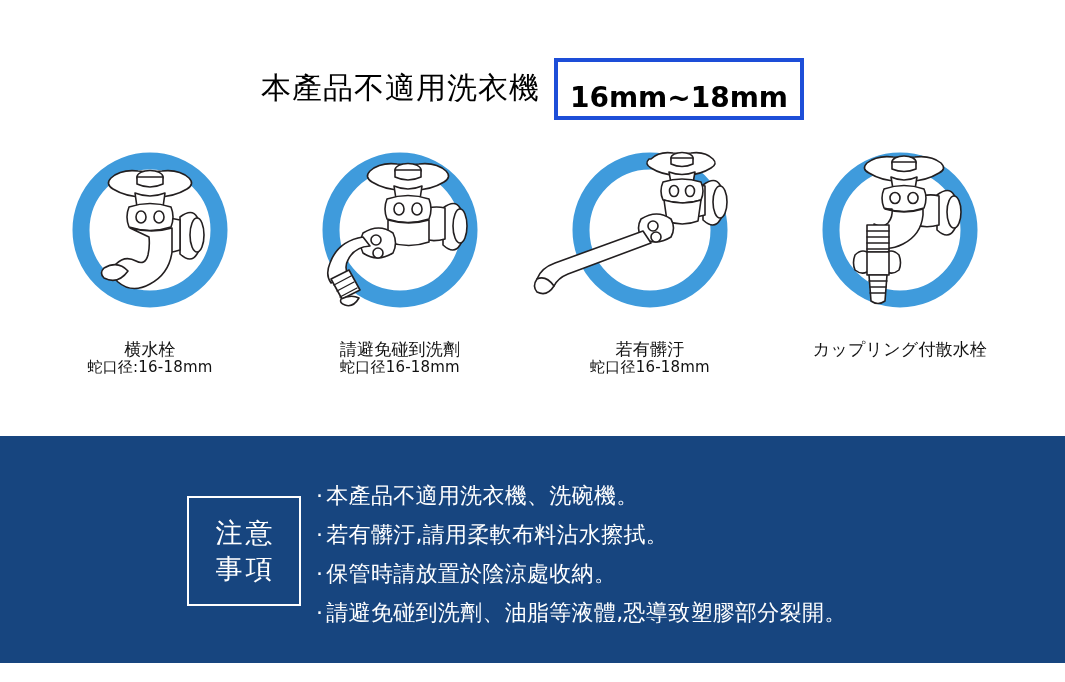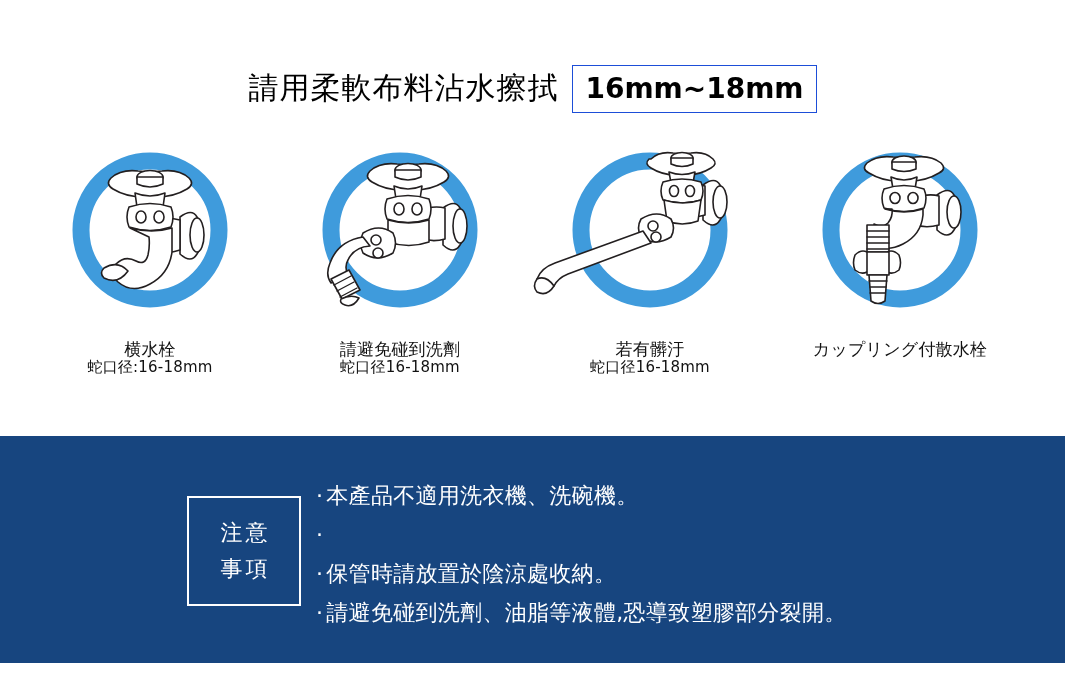--- a/index.html
+++ b/index.html
@@ -30,26 +30,26 @@
   .header-label {
     font-size: 30px;
     letter-spacing: 1px;
     color: #000;
     line-height: 1;
     white-space: nowrap;
     padding-bottom: 2px;
   }
   .size-box {
     margin-left: 14px;
-    border: 1px solid #1d4ed8;
+    border: 4px solid #1d4ed8;
     box-sizing: border-box;
-    height: 48px;
+    height: 62px;
     min-width: 238px;
     display: flex;
-    align-items: center;
+    align-items: flex-end;
     justify-content: center;
   }
   .size-box-text {
     font-size: 28px;
     font-weight: bold;
     letter-spacing: 0px;
     white-space: nowrap;
     padding: 0 12px 2px 12px;
   }
 
@@ -123,21 +123,21 @@
     height: 110px;
     border: 2px solid #ffffff;
     box-sizing: border-box;
     display: flex;
     flex-direction: column;
     align-items: center;
     justify-content: center;
     color: #ffffff;
   }
   .notice-box-line {
-    font-size: 22px;
+    font-size: 27px;
     line-height: 36px;
     letter-spacing: 3px;
     text-indent: 3px;
   }
   .notice-list {
     position: absolute;
     left: 316px;
     top: 40px;
     width: 700px;
     color: #ffffff;
@@ -152,21 +152,21 @@
   }
   .notice-dot {
     font-size: 22px;
     margin-right: 3px;
   }
 </style>
 </head>
 <body>
 
 <div class="header">
-  <div class="header-label">請用柔軟布料沾水擦拭</div>
+  <div class="header-label">本產品不適用洗衣機</div>
   <div class="size-box">
     <span class="size-box-text">16mm~18mm</span>
   </div>
 </div>
 
 <div class="faucet-row">
 
   <div class="faucet-item i0">
     <div class="ring-wrap">
       <svg class="ring-svg" viewBox="0 0 250 170">
@@ -331,20 +331,21 @@
     <div class="notice-box-line">事項</div>
   </div>
 
   <div class="notice-list">
     <div class="notice-line">
       <span class="notice-dot">·</span>
       <span>本產品不適用洗衣機、洗碗機。</span>
     </div>
     <div class="notice-line">
       <span class="notice-dot">·</span>
+      <span>若有髒汙,請用柔軟布料沾水擦拭。</span>
     </div>
     <div class="notice-line">
       <span class="notice-dot">·</span>
       <span>保管時請放置於陰涼處收納。</span>
     </div>
     <div class="notice-line">
       <span class="notice-dot">·</span>
       <span>請避免碰到洗劑、油脂等液體,恐導致塑膠部分裂開。</span>
     </div>
   </div>

